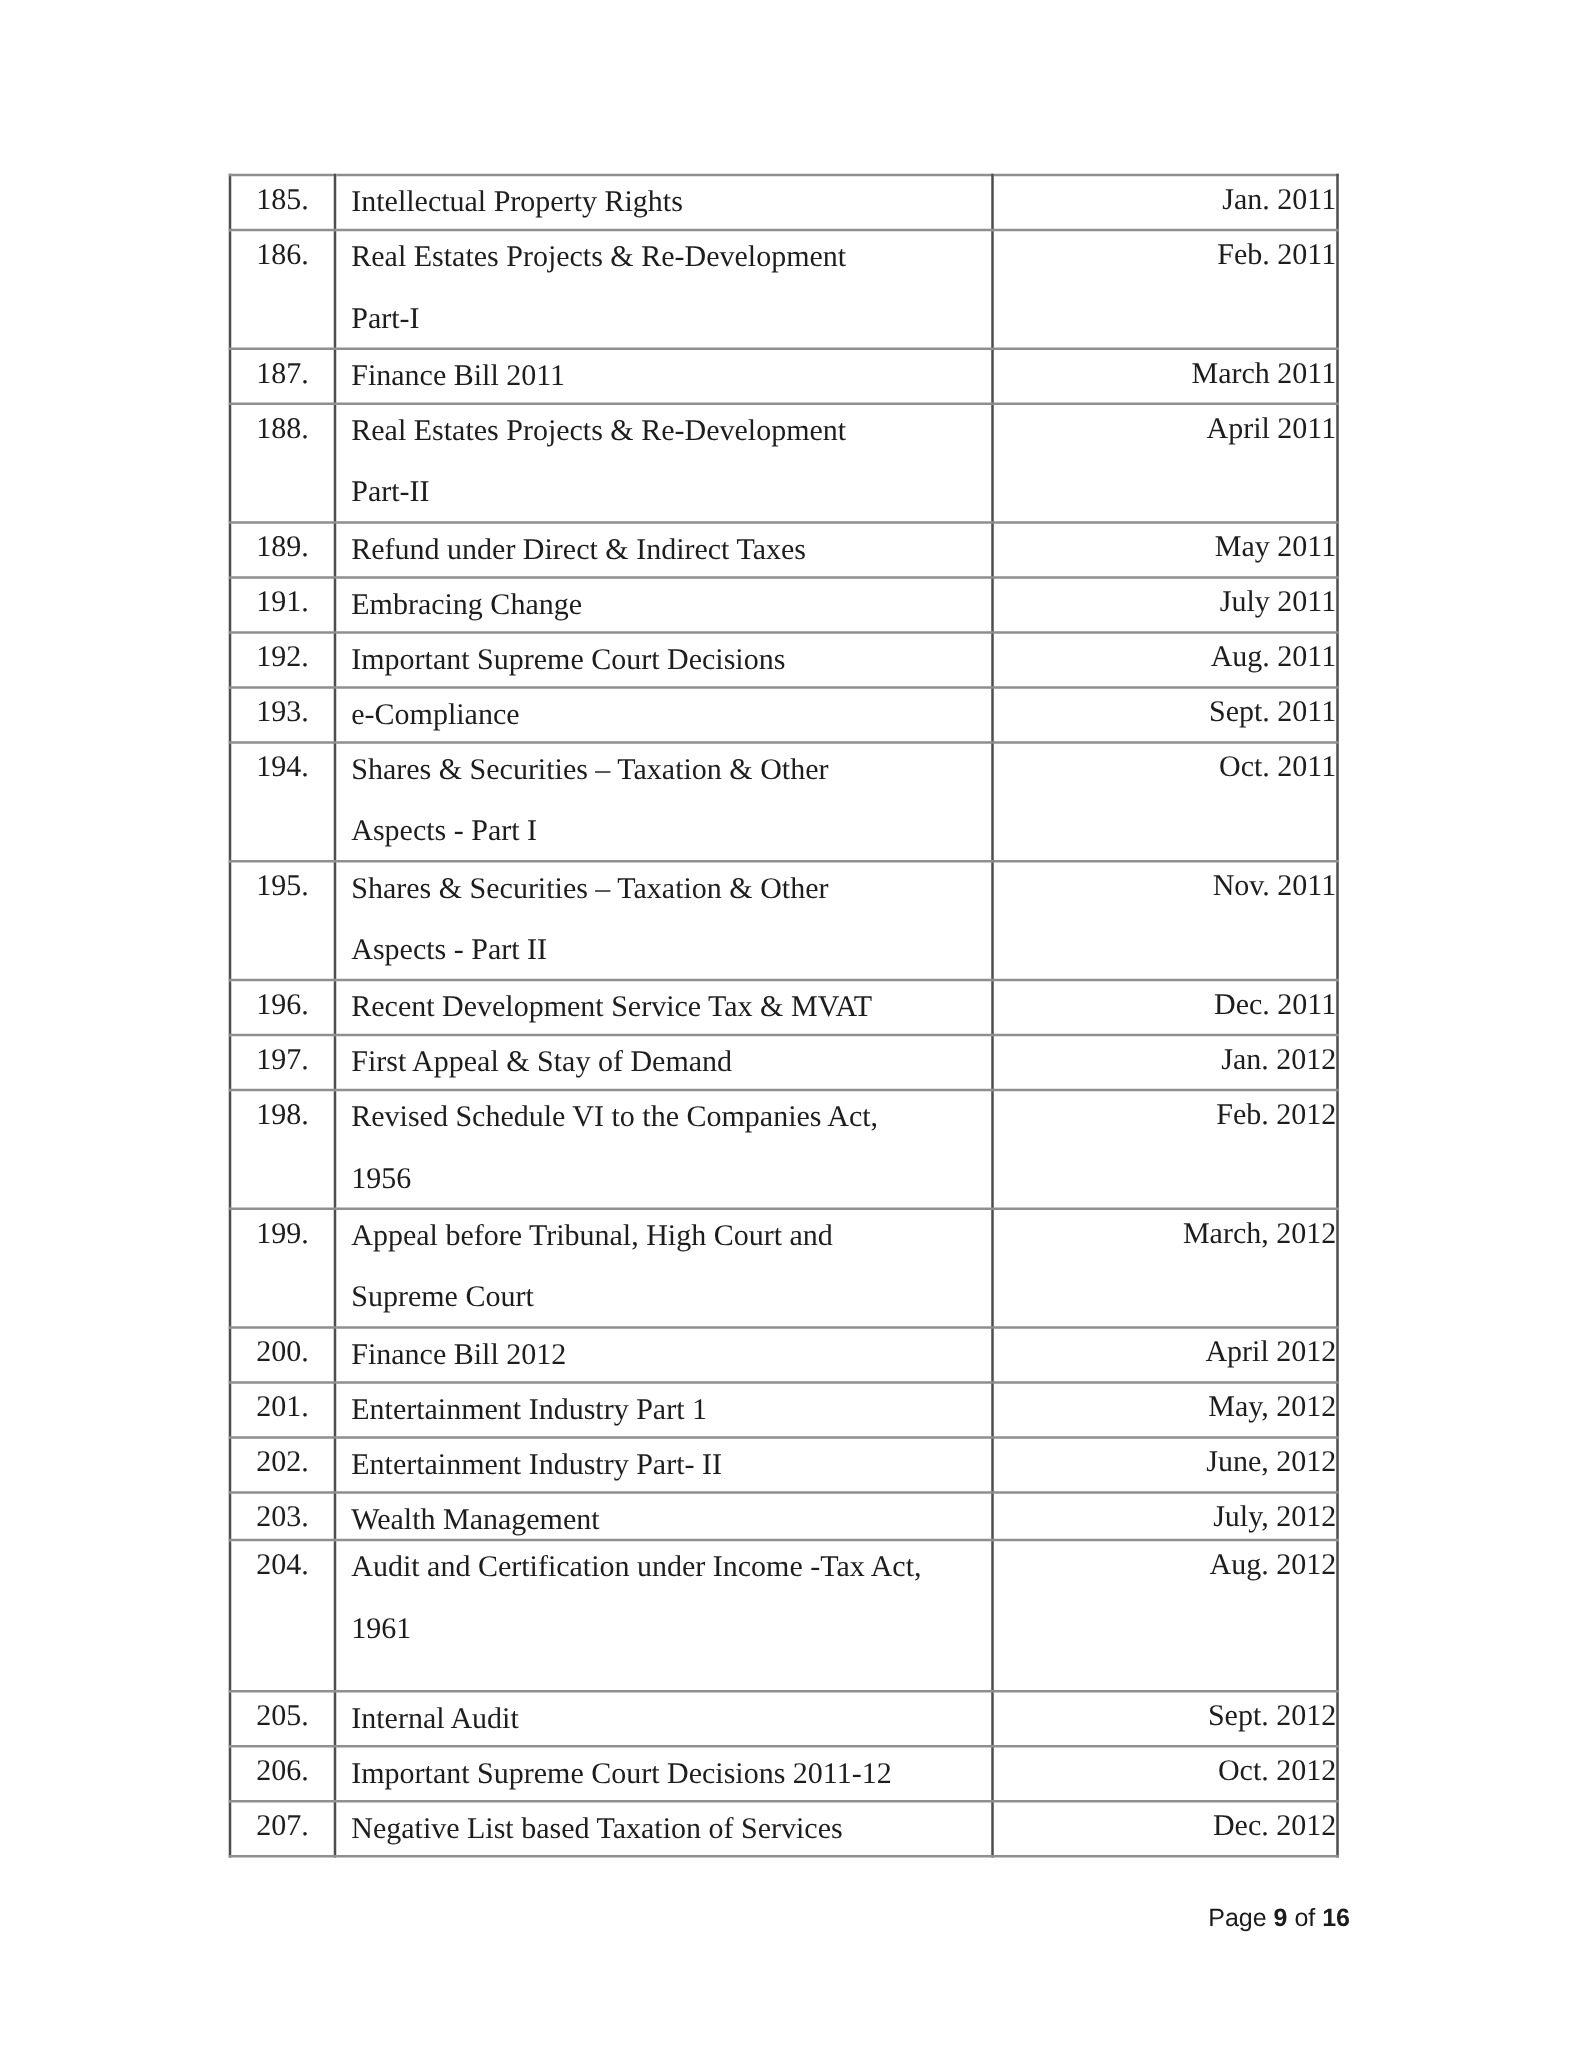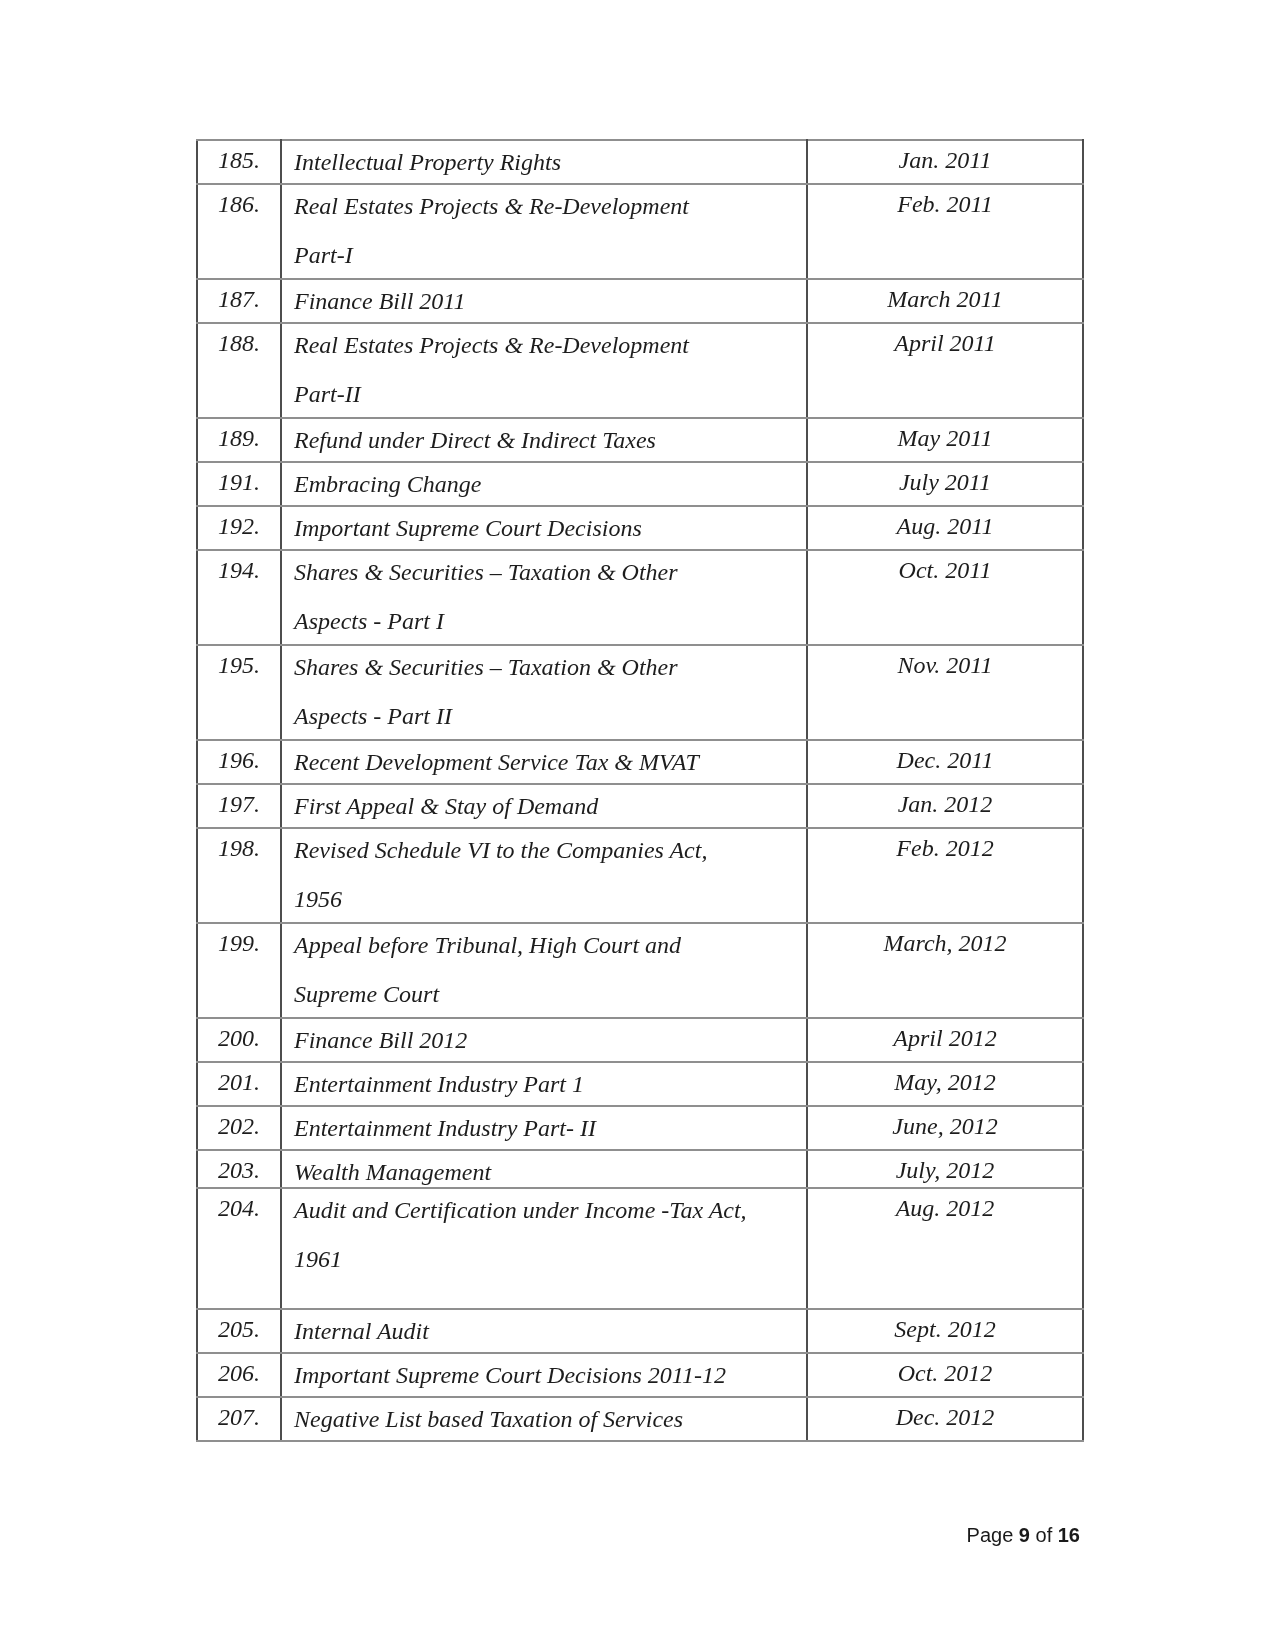--- a/index.html
+++ b/index.html
@@ -9,26 +9,25 @@
     width: 1275px;
     height: 1650px;
     background: #ffffff;
     margin: 0 auto;
     font-family: "Liberation Serif", "DejaVu Serif", serif;
     color: #1d1d1d;
     overflow: hidden;
   }
   table.toc {
     position: absolute;
-    left: 196px;
+    left: 183px;
     top: 139px;
     width: 886px;
     border-collapse: collapse;
     table-layout: fixed;
-    font-style: italic;
   }
   table.toc { border: 2px solid #3e3e3e; }
   td {
     vertical-align: top;
     font-size: 24px;
     border-top: 2px solid #8f8f8f;
     border-bottom: 2px solid #8f8f8f;
     border-left: 2px solid #4d4d4d;
     border-right: 2px solid #4d4d4d;
     background: #ffffff;
@@ -42,21 +41,21 @@
     padding: 6px 4px 0 12px;
   }
   td.title .tline {
     line-height: 30px;
     white-space: nowrap;
   }
   td.title .tline + .tline {
     margin-top: 19px;
   }
   td.date {
-    text-align: center;
+    text-align: right;
     padding-top: 6px;
     white-space: nowrap;
     border-radius: 12px;
   }
   .footer {
     position: absolute;
     top: 1524px;
     right: 195px;
     font-family: "Liberation Sans", "DejaVu Sans", sans-serif;
     font-size: 20px;
@@ -122,20 +121,27 @@
           </td>
     <td class="date">July 2011</td>
   </tr>
         <tr style="height: 44px;">
     <td class="num">192.</td>
     <td class="title">
             <div class="tline">Important Supreme Court Decisions</div>
           </td>
     <td class="date">Aug. 2011</td>
   </tr>
+        <tr style="height: 44px;">
+    <td class="num">193.</td>
+    <td class="title">
+            <div class="tline">e-Compliance</div>
+          </td>
+    <td class="date">Sept. 2011</td>
+  </tr>
         <tr style="height: 95px;">
     <td class="num">194.</td>
     <td class="title">
             <div class="tline">Shares &amp; Securities – Taxation &amp; Other</div>
             <div class="tline">Aspects - Part I</div>
           </td>
     <td class="date">Oct. 2011</td>
   </tr>
         <tr style="height: 95px;">
     <td class="num">195.</td>

